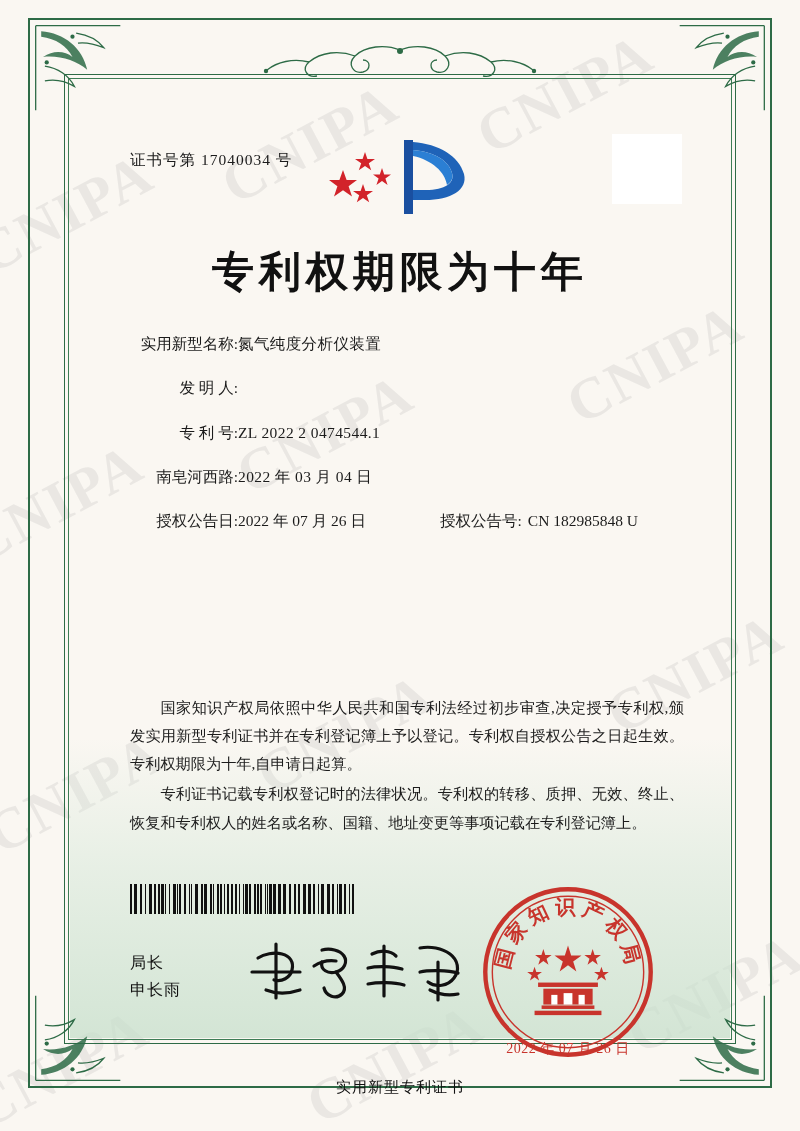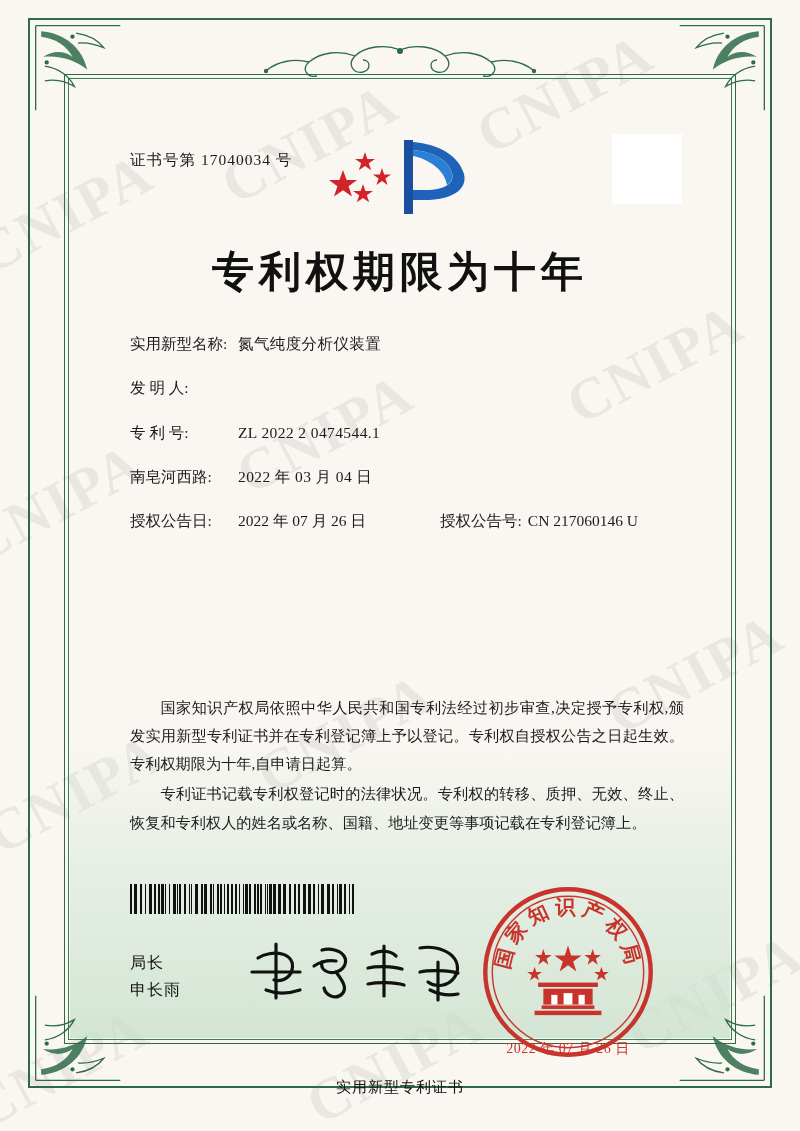--- a/index.html
+++ b/index.html
@@ -184,20 +184,21 @@
   .frow {
     display: flex;
     align-items: flex-start;
     margin-bottom: 21px;
   }
   .flabel {
     width: 108px;
     flex: 0 0 108px;
     letter-spacing: 0;
     white-space: nowrap;
+    text-align: right;
   }
   .fvalue {
     flex: 1;
     letter-spacing: 0.4px;
   }
   .fvalue2 {
     margin-left: 0;
   }
   .inline-pair {
     display: flex;
@@ -422,21 +423,21 @@
 
 
 
       <div class="inline-pair" style="margin-top:8px;">
         <div class="ip-left">
           <div class="flabel">授权公告日:</div>
           <div>2022 年 07 月 26 日</div>
         </div>
         <div class="ip-right">
           <div class="flabel">授权公告号:</div>
-          <div>CN 217060146 U</div>
+          <div>CN 182985848 U</div>
         </div>
       </div>
 
     </div>
 
     <div class="paras">
       <p class="para">国家知识产权局依照中华人民共和国专利法经过初步审查,决定授予专利权,颁发实用新型专利证书并在专利登记簿上予以登记。专利权自授权公告之日起生效。专利权期限为十年,自申请日起算。</p>
       <p class="para">专利证书记载专利权登记时的法律状况。专利权的转移、质押、无效、终止、恢复和专利权人的姓名或名称、国籍、地址变更等事项记载在专利登记簿上。</p>
     </div>
 

